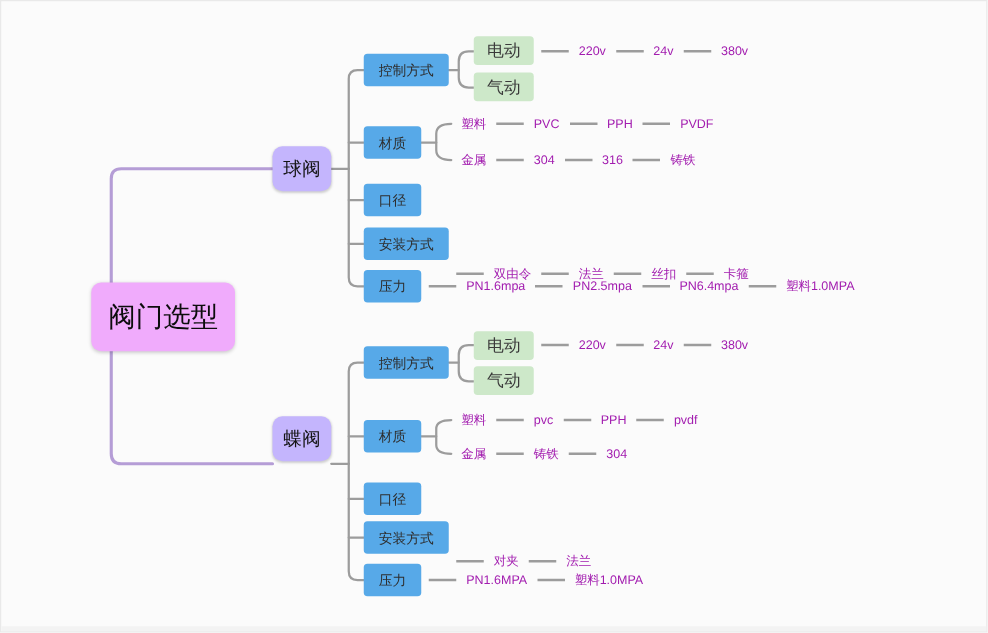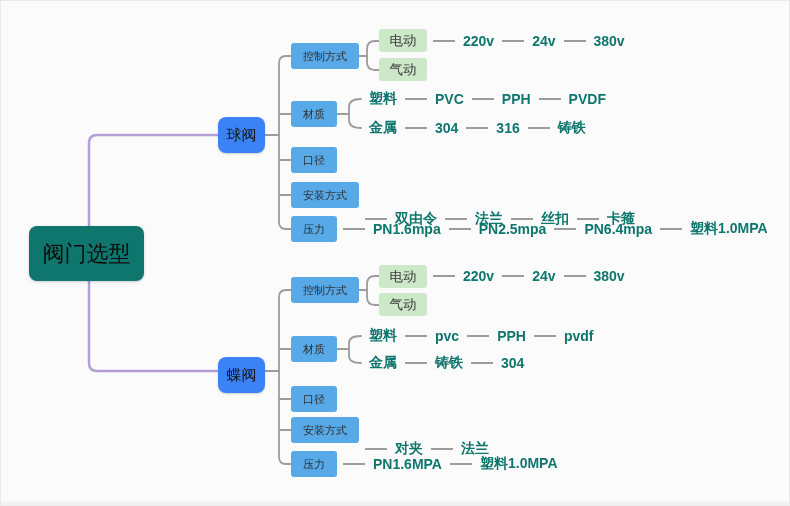--- a/index.html
+++ b/index.html
@@ -32,28 +32,29 @@
     position: absolute;
     z-index: 2;
     display: flex;
     align-items: center;
     justify-content: center;
     font-weight: normal;
     cursor: default;
     white-space: nowrap;
   }
   .node.root {
-    background: #0f766e;
+    background: #f0abfc;
     color: #0c0c0c;
     font-size: 22px;
     border-radius: 8px;
     box-shadow: 0 1px 3px rgba(0,0,0,.18);
+    margin-left: 44px;
   }
   .node.branch {
-    background: #3b82f6;
+    background: #c4b5fd;
     color: #141414;
     font-size: 15px;
     border-radius: 8px;
     box-shadow: 0 1px 2px rgba(0,0,0,.18);
   }
   .node.topic {
     background: #57a9e8;
     color: #2e2e2e;
     font-size: 11px;
     border-radius: 3px;
@@ -68,23 +69,23 @@
   .chain {
     position: absolute;
     z-index: 2;
     height: 20px;
     display: flex;
     align-items: center;
     gap: 8px;
     white-space: nowrap;
   }
   .leaf {
-    font-size: 14px;
-    font-weight: bold;
-    color: #0f766e;
+    font-size: 10px;
+    font-weight: normal;
+    color: #a21caf;
     cursor: default;
   }
   .dash {
     display: inline-block;
     width: 22px;
     height: 0;
     border-top: 2px solid #9c9c9c;
   }
 </style>
 </head>
@@ -184,21 +185,21 @@
     <span class="dash"></span>
     <span class="leaf">PN1.6mpa</span>
     <span class="dash"></span>
     <span class="leaf">PN2.5mpa</span>
     <span class="dash"></span>
     <span class="leaf">PN6.4mpa</span>
     <span class="dash"></span>
     <span class="leaf">塑料1.0MPA</span>
   </div>
 
-  <div class="node branch" style="left:217px; top:356px; width:47px; height:36px;">蝶阀</div>
+  <div class="node branch" style="left:217px; top:332px; width:47px; height:36px;">蝶阀</div>
 
   <div class="node topic" style="left:290px; top:276px; width:68px; height:26px;">控制方式</div>
 
   <div class="node subtopic" style="left:378px; top:264px; width:48px; height:23px;">电动</div>
   <div class="node subtopic" style="left:378px; top:292px; width:48px; height:23px;">气动</div>
 
   <div class="chain" style="left:432px; top:265px;">
     <span class="dash"></span>
     <span class="leaf">220v</span>
     <span class="dash"></span>

